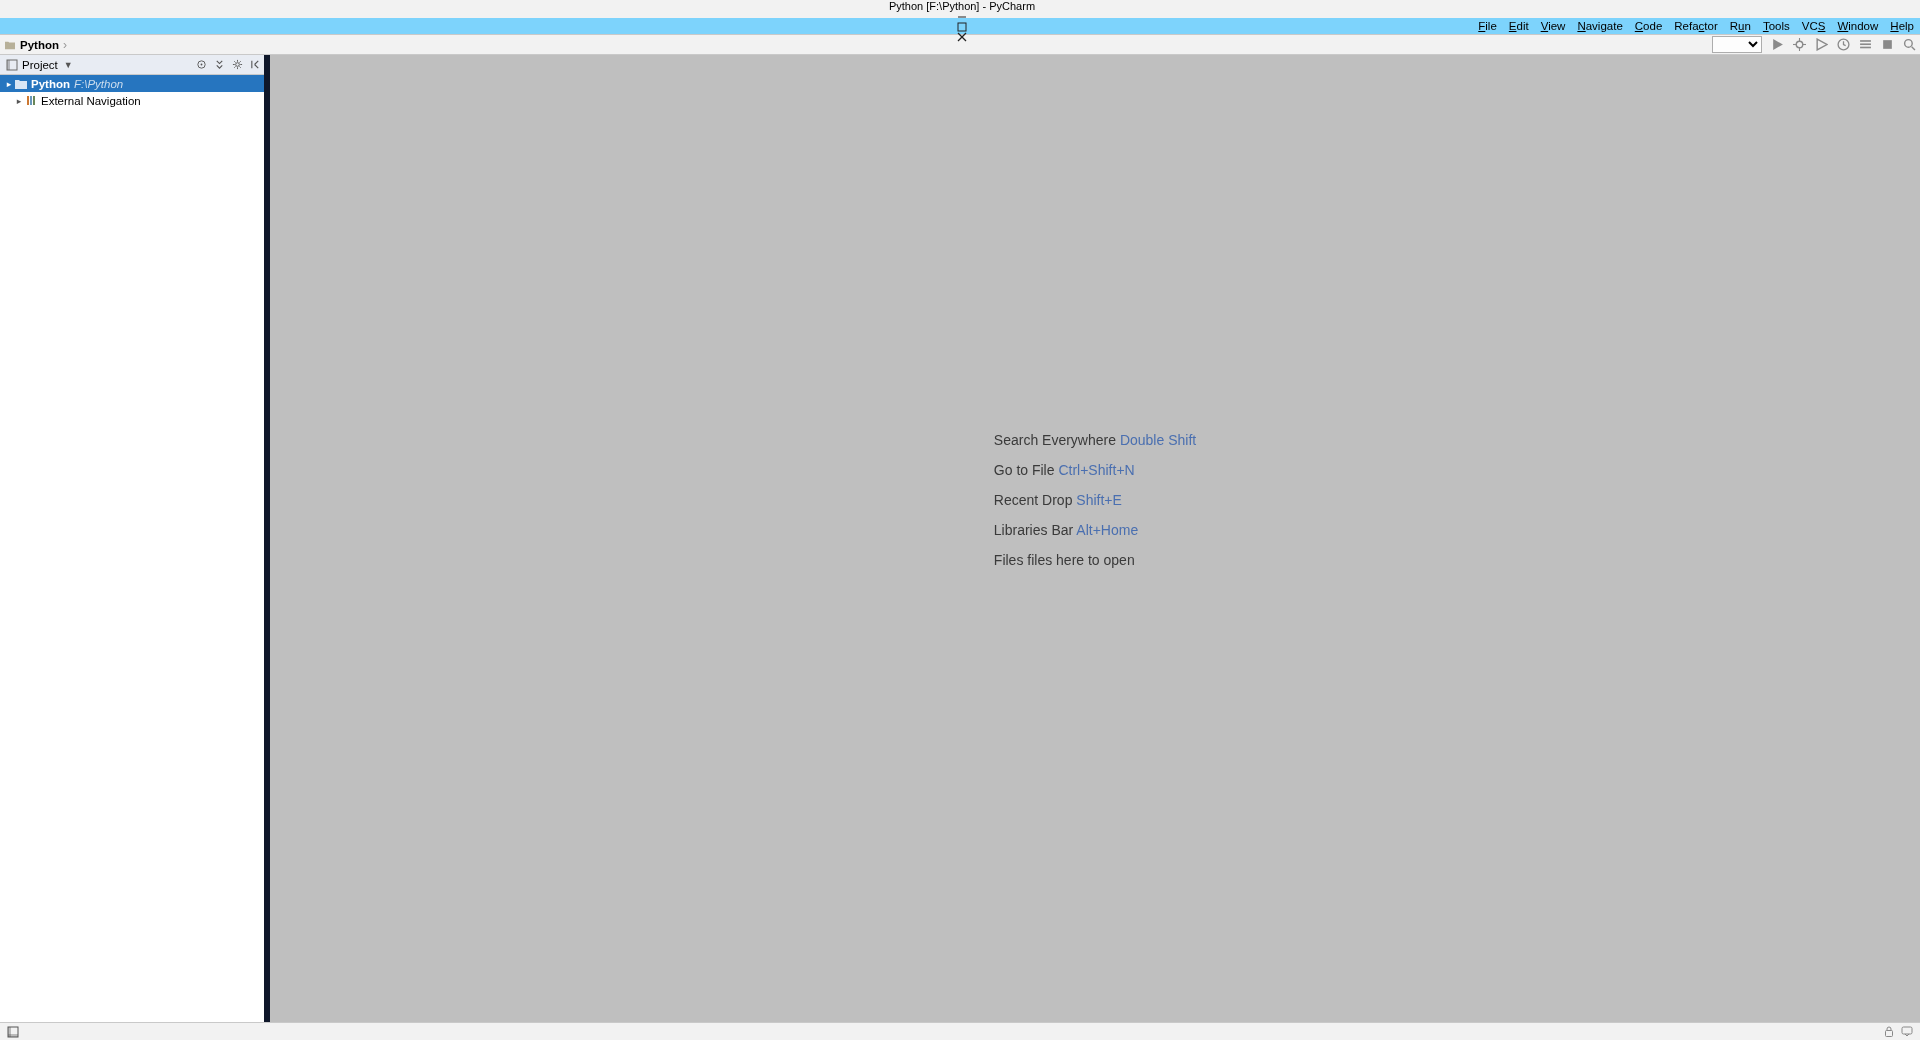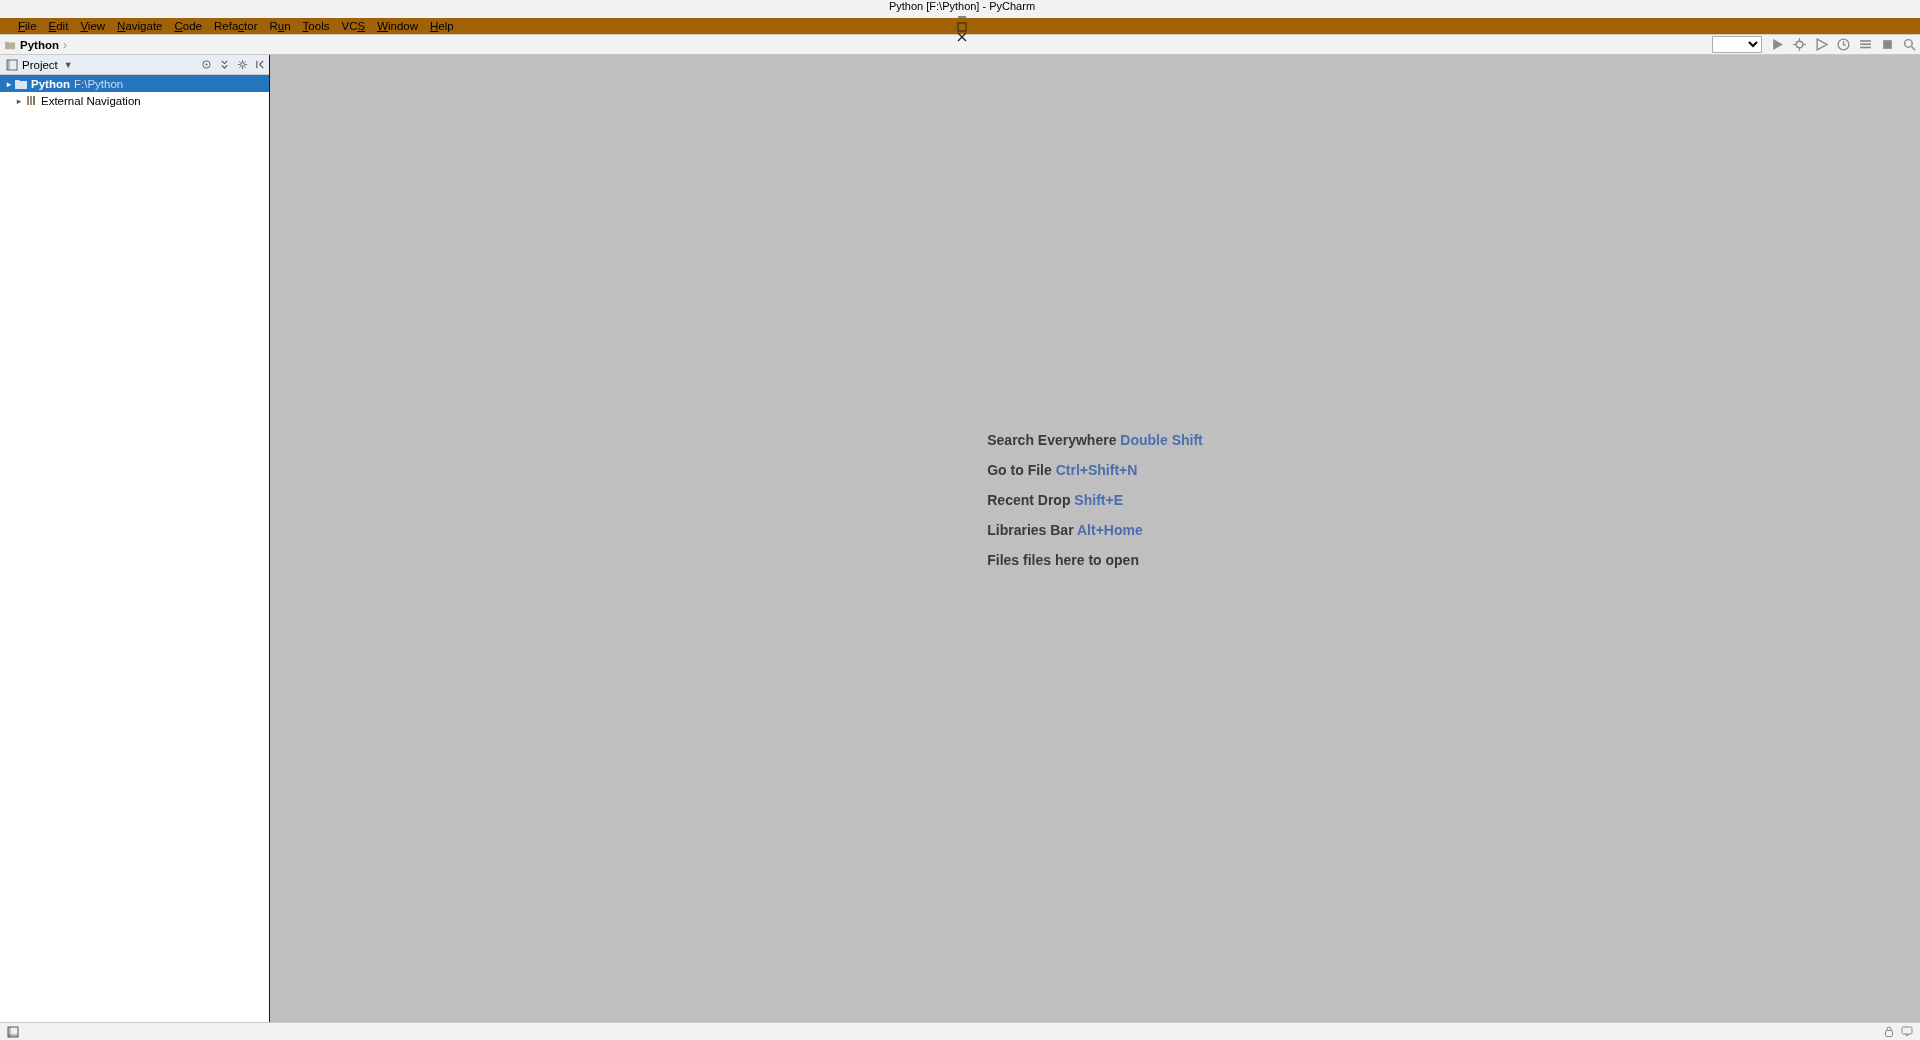--- a/index.html
+++ b/index.html
@@ -3,50 +3,50 @@
 <meta charset="utf-8">
 <style>
 * { box-sizing: border-box; margin: 0; padding: 0; font-family: "Segoe UI", Tahoma, sans-serif; }
 html, body { width: 1920px; height: 1040px; overflow: hidden; background: #f2f2f2; }
 
 .titlebar { height: 18px; background: #f2f2f2; display: flex; align-items: center; padding-left: 4px; font-size: 11px; color: #000; flex-direction: column; }
 .titlebar .app-icon { width: 12px; height: 12px; margin-right: 4px; background: linear-gradient(135deg,#4db050 50%,#ffd43b 50%); border-radius: 2px; display:inline-block;}
 .titlebar .spacer { flex: 1; }
 .titlebar .winbtn { width: 40px; height: 18px; display: flex; align-items: center; justify-content: center; font-size: 11px; color:#222; }
 
-.menubar { height: 17px; background: #a16207; border-bottom: 1px solid #c9c9c9; display: flex; align-items: center; padding-left: 12px; font-size: 11.5px; color: #000;}
+.menubar { height: 17px; background: #7dd3fc; border-bottom: 1px solid #c9c9c9; display: flex; align-items: center; padding-left: 20px; font-size: 11.5px; color: #000; justify-content: flex-end;}
 .menubar .item { padding: 0 6px; height: 17px; line-height: 17px; }
 .menubar .item u { text-decoration: underline; }
 
 .navbar { height: 20px; background: #f2f2f2; border-bottom: 1px solid #c9c9c9; display: flex; align-items: center; padding-left: 4px; font-size: 11.5px; }
 .navbar .folder-icon { width: 12px; height: 10px; margin-right: 4px; }
 .navbar .chevron { color: #999; margin: 0 4px; font-size: 12px;}
 .navbar .spacer { flex:1; }
 .navbar .config-select { width: 50px; height: 17px; border: 1px solid #adadad; background: #fdfdfd; font-size: 11px; margin-right: 4px;}
 .navbar .tbtn { width: 22px; height: 20px; display:flex; align-items:center; justify-content:center; color:#8a8a8a; font-size:12px;}
 .navbar .tbtn svg { width:13px; height:13px; }
 
 .body-area { display: flex; height: calc(1040px - 18px - 17px - 20px - 18px); }
 
-.project-pane { width: 270px; background: #fff; border-right: 1px solid #0f172a; display:flex; flex-direction:column;}
+.project-pane { width: 270px; background: #fff; border-right: 6px solid #0f172a; display:flex; flex-direction:column;}
 .project-header { height: 20px; background: #e8ecf3; border-bottom: 1px solid #c9c9c9; display:flex; align-items:center; padding-left:6px; font-size:11.5px;}
 .project-header .phicon { width:12px; height:12px; margin-right:4px; }
 .project-header .spacer{flex:1;}
 .project-header .hbtn { width:18px; height:18px; display:flex; align-items:center; justify-content:center; color:#555; font-size:11px;}
 .project-tree { flex:1; font-size:11.5px; }
 .tree-row { height:17px; display:flex; align-items:center; padding-left:4px; white-space:nowrap;}
 .tree-row.selected { background:#2675bf; color:#fff; }
 .tree-row .arrow { width:10px; text-align:center; font-size:9px; color:#555;}
 .tree-row.selected .arrow { color:#fff; }
 .tree-row .ticon { width:14px; height:12px; margin-right:3px; display:inline-flex; align-items:center; justify-content:center;}
 .tree-row .dim { color:#999; margin-left:4px;}
-.tree-row.selected .dim { color:#cde; }
+.tree-row.selected .dim { color:#cde;font-style:italic; }
 
 .editor-area { flex:1; background:#bfbfbf; position:relative; }
-.welcome { position:absolute; left:50%; top:46%; transform:translate(-50%,-50%); font-size:14px; color:#3a3a3a; line-height:30px;font-weight:bold; }
+.welcome { position:absolute; left:50%; top:46%; transform:translate(-50%,-50%); font-size:14px; color:#3a3a3a; line-height:30px; }
 .welcome .kb { color:#4a6fb0; }
 .welcome div { white-space:nowrap; }
 
 .statusbar { height:18px; background:#f2f2f2; border-top:1px solid #c9c9c9; display:flex; align-items:center; font-size:11px; padding:0 4px; color:#555;}
 .statusbar .spacer{flex:1;}
 .statusbar .sbtn { width:18px; height:16px; display:flex; align-items:center; justify-content:center; }
 
 .folder-svg { fill:#b7b099; }
 .tree-row.selected .folder-svg { fill:#d8e6f5; }
 .lib-icon span{display:inline-block;width:2px;height:9px;margin-right:1px;}

